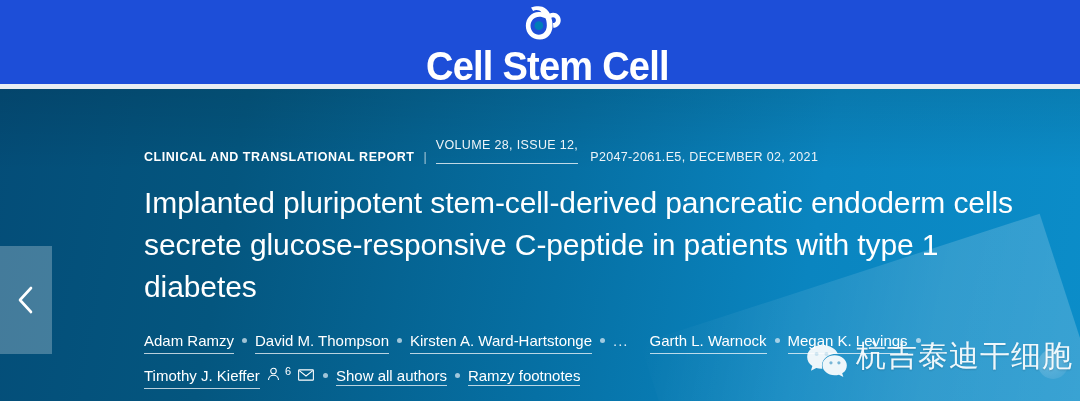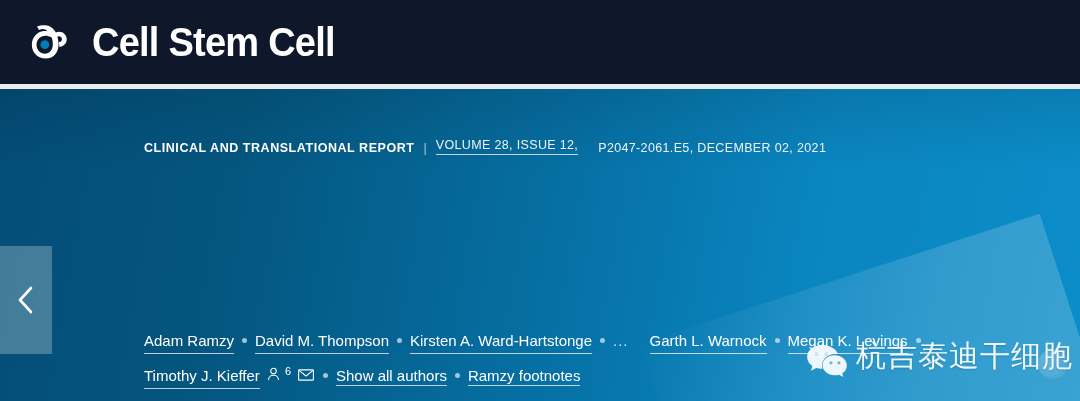--- a/index.html
+++ b/index.html
@@ -10,23 +10,24 @@
     font-family:"Liberation Sans", sans-serif;
     -webkit-font-smoothing:antialiased;
   }
 
   #page { position:relative; width:1080px; height:401px; overflow:hidden; }
 
   
   .masthead {
     position:absolute; top:0; left:0;
     width:1080px; height:84px;
-    background:#0f172a;
+    background:#1d4ed8;
     display:flex; align-items:center;
     padding-left:28px;
+    flex-direction:column;
   }
   .brand-logo {
     width:46px; height:46px;
     flex:0 0 46px;
     margin-right:18px;
     display:block;
   }
   .brand-title {
     color:#ffffff;
     font-size:40px;
@@ -108,28 +109,28 @@
   .meta-pipe {
     color:rgba(255,255,255,0.62);
     font-size:12.5px;
     margin:0 9px;
   }
   .meta-issue-link {
     color:#eef4f8;
     font-size:12.5px;
     letter-spacing:0.35px;
     border-bottom:1px solid rgba(255,255,255,0.75);
-    padding-bottom:2px;
+    padding-bottom:11px;
     cursor:pointer;
   }
   .meta-rest {
     color:#eef4f8;
     font-size:12.5px;
     letter-spacing:0.35px;
-    margin-left:20px;
+    margin-left:12px;
   }
 
   .title {
     position:absolute;
     left:144px; top:182px;
     width:900px;
     color:#ffffff;
     font-size:30px;
     font-weight:300;
     line-height:42px;
@@ -229,20 +230,21 @@
     </svg>
   </div>
 
   <div class="meta-row">
     <span class="meta-kind">CLINICAL AND TRANSLATIONAL REPORT</span>
     <span class="meta-pipe">|</span>
     <span class="meta-issue-link">VOLUME 28, ISSUE 12,</span>
     <span class="meta-rest">P2047-2061.E5, DECEMBER 02, 2021</span>
   </div>
 
+  <h1 class="title">Implanted pluripotent stem-cell-derived pancreatic endoderm cells secrete glucose-responsive C-peptide in patients with type 1 diabetes</h1>
 
   <div class="authors">
     <span class="author-link">Adam Ramzy</span><span class="sep-dot"></span><span class="author-link">David M. Thompson</span><span class="sep-dot"></span><span class="author-link">Kirsten A. Ward-Hartstonge</span><span class="sep-dot"></span><span class="ellipsis">...</span><span class="sep-dot" style="visibility:hidden"></span><span class="author-link">Garth L. Warnock</span><span class="sep-dot"></span><span class="author-link">Megan K. Levings</span><span class="sep-dot"></span><br>
 
     <span class="author-link">Timothy J. Kieffer</span><span class="inline-icon"><svg width="13" height="14" viewBox="0 0 14 15">
           <circle cx="7" cy="4.3" r="3" fill="none" stroke="#ffffff" stroke-width="1.2"></circle>
           <path d="M1.6 14c0-3.1 2.4-5.2 5.4-5.2s5.4 2.1 5.4 5.2" fill="none" stroke="#ffffff" stroke-width="1.2"></path>
         </svg></span><span class="sup-num">6</span><span class="inline-icon"><svg width="16" height="12" viewBox="0 0 18 13">
           <rect x="0.7" y="0.7" width="16.6" height="11.6" rx="0.8" fill="none" stroke="#ffffff" stroke-width="1.2"></rect>
           <polyline points="1.4,1.6 9,7.6 16.6,1.6" fill="none" stroke="#ffffff" stroke-width="1.2"></polyline>

